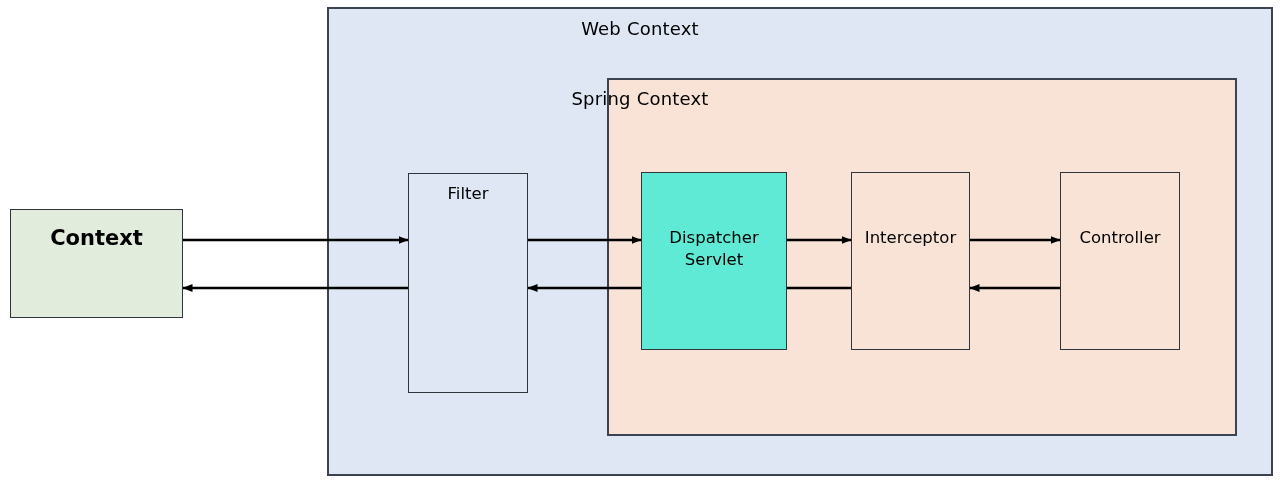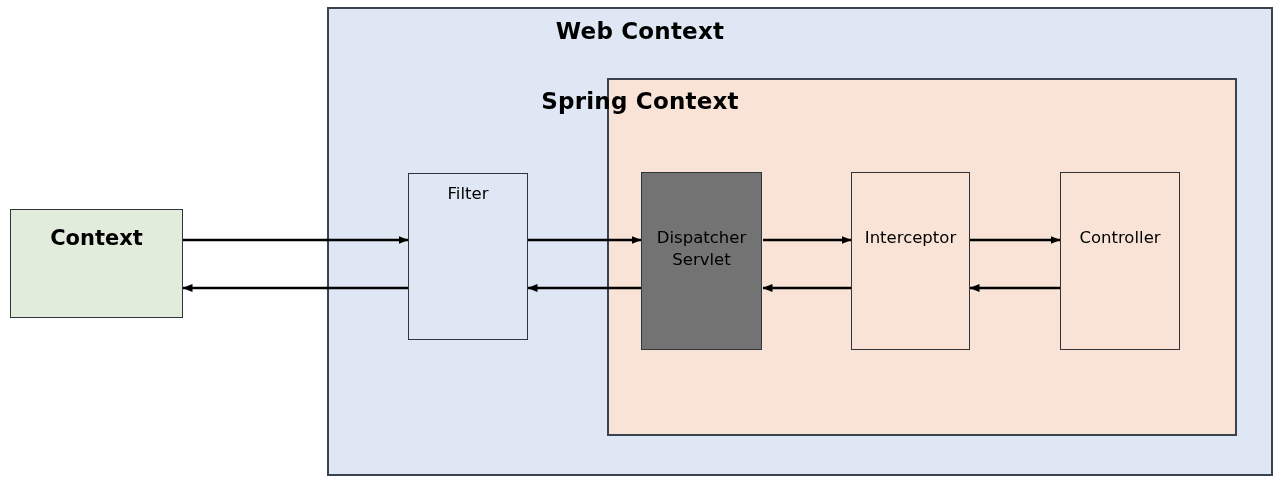--- a/index.html
+++ b/index.html
@@ -34,22 +34,22 @@
     top: 78px;
     width: 630px;
     height: 358px;
     background: #f8e3d6;
   }
   .container-title {
     position: absolute;
     left: 0;
     width: 100%;
     text-align: center;
-    font-weight: bold;
-    font-size: 23px;
+    font-weight: normal;
+    font-size: 18px;
     color: #000000;
     letter-spacing: 0.2px;
     white-space: nowrap;
   }
   #web-context-title { top: 18px; }
   #spring-context-title { top: 88px; }
 
   
   .node {
     position: absolute;
@@ -76,34 +76,34 @@
   #client-node .node-label {
     top: 14px;
     font-size: 21px;
     font-weight: bold;
   }
 
   #filter-node {
     left: 408px;
     top: 173px;
     width: 120px;
-    height: 167px;
+    height: 220px;
     background: #dee7f3;
   }
   #filter-node .node-label {
     top: 9px;
     font-size: 16.5px;
   }
 
   #dispatcher-node {
     left: 641px;
     top: 172px;
-    width: 121px;
+    width: 146px;
     height: 178px;
-    background: #737373;
+    background: #5eead4;
   }
   #dispatcher-node .node-label {
     top: 54px;
     font-size: 16.5px;
   }
 
   #interceptor-node {
     left: 851px;
     top: 172px;
     width: 119px;

